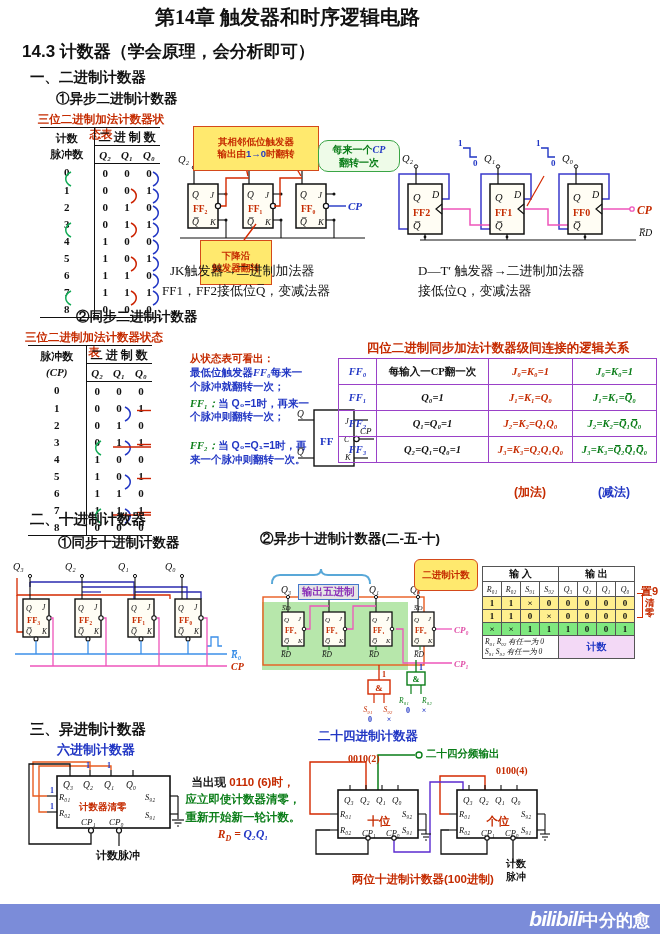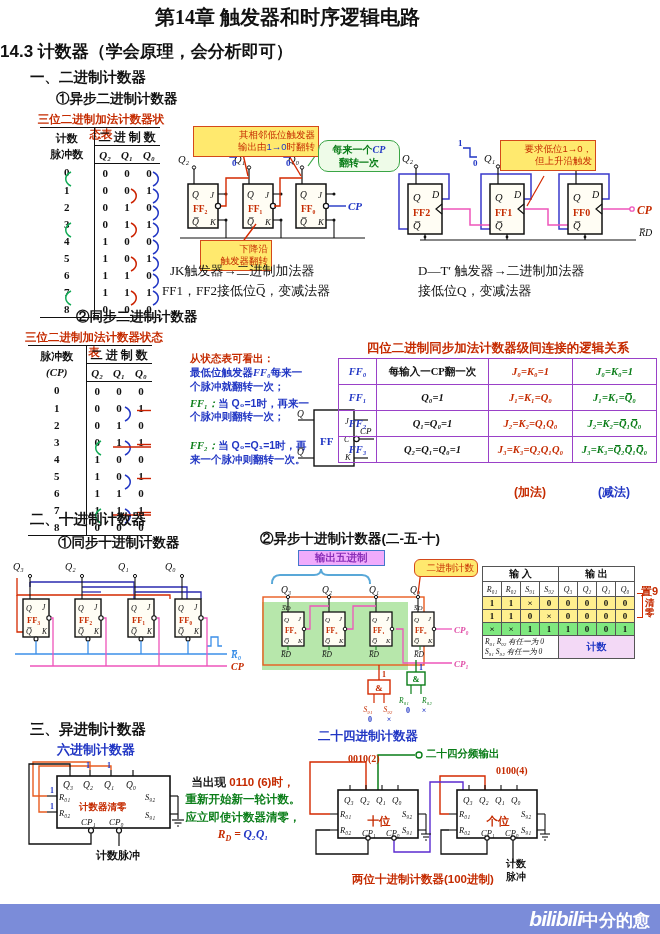--- a/index.html
+++ b/index.html
@@ -4,22 +4,22 @@
 <style>
 html,body{margin:0;padding:0;background:#e8e8e8}
 #page{position:relative;width:660px;height:934px;background:#ffffff;overflow:hidden;
       font-family:"Liberation Sans",sans-serif;color:#111}
 .abs{position:absolute}
 .b{font-weight:bold}
 .serif{font-family:"Liberation Serif",serif}
 .it{font-style:italic}
 .red{color:#c52b00}.blue{color:#2136c4}.green{color:#0a7d18}
 .center{text-align:center}
-.callout-y{background:#ffe96e;border:1.6px solid #d4491a;text-align:right;font-weight:normal;
-           color:#c52b00;line-height:1.3;padding:2px 3px;font-size:9.5px}
+.callout-y{background:#ffe96e;border:1.6px solid #d4491a;text-align:center;font-weight:bold;
+           color:#c52b00;line-height:1.3;padding:9px 3px;font-size:9.5px}
 .callout-g{background:#eefbe8;border:1.6px solid #3aa545;border-radius:10px;text-align:center;
            font-weight:bold;color:#0a7d18;line-height:1.3;padding:2px 4px;font-size:10px}
 .caption{font-family:"Liberation Serif",serif;font-size:13px;color:#111}
 
 .state-table{border-collapse:collapse;font-family:"Liberation Serif",serif;border-top:1.6px solid #111;border-bottom:1.6px solid #111}
 .state-table td{text-align:center;font-weight:bold;font-size:11px;height:17px;line-height:16px;padding:0 2px}
 .state-table .pulse-col{border-right:1.6px solid #111}
 .state-table .hdr{border-bottom:1.3px solid #111}
 .state-table .qh{font-style:italic;font-size:11px}
 
@@ -47,21 +47,21 @@
 #footer-bar .wm{position:absolute;right:10px;top:0;height:30px;line-height:30px;color:#fff;white-space:nowrap}
 #footer-bar .brand{font-weight:bold;font-style:italic;font-size:21px;letter-spacing:-1px}
 #footer-bar .tail{font-weight:bold;font-size:17px}
 </style>
 </head>
 <body>
 
 <div id="page">
 
   <div class="abs serif b center" style="left:0;top:4px;width:575px;font-size:20px">第14章  触发器和时序逻辑电路</div>
-  <div class="abs b" style="left:0;top:40px;font-size:17px">14.3  计数器（学会原理，会分析即可）</div>
+  <div class="abs b" style="left:22px;top:40px;font-size:17px">14.3  计数器（学会原理，会分析即可）</div>
   <div class="abs b" style="left:30px;top:68px;font-size:14.5px">一、二进制计数器</div>
   <div class="abs b" style="left:56px;top:90px;font-size:13.5px">①异步二进制计数器</div>
 
   <div class="abs red b center" style="left:34px;top:112px;width:134px;font-size:11.5px">三位二进制加法计数器状态表</div>
   <table class="state-table abs" style="left:40px;top:127px">
     <colgroup>
         <col style="width:54px">
         <col style="width:22px">
         <col style="width:22px">
         <col style="width:22px">
@@ -317,24 +317,20 @@
     <g>
       <text x="62" y="24" font-size="9" font-weight="bold" class="f-blue">1</text>
       <path d="M67,26 h7 v9 h7" fill="none" stroke="#2136c4" stroke-width="1.4"></path>
       <text x="77" y="44" font-size="9" font-weight="bold" class="f-blue">0</text>
       <text x="140" y="24" font-size="9" font-weight="bold" class="f-blue">1</text>
       <path d="M145,26 h7 v9 h7" fill="none" stroke="#2136c4" stroke-width="1.4"></path>
       <text x="155" y="44" font-size="9" font-weight="bold" class="f-blue">0</text>
     </g>
     <path d="M148,54 L131,84" stroke="#d42a00" stroke-width="1.2" fill="none"></path>
   </svg>
-  <div class="abs callout-y" style="left:500px;top:140px;width:88px">
-    <div>要求低位1→0，</div>
-    <div>但上升沿触发</div>
-  </div>
   <div class="abs caption" style="left:418px;top:262px">D—T′ 触发器→二进制加法器</div>
   <div class="abs caption" style="left:418px;top:282px">接低位Q，变减法器</div>
 
   <div class="abs b" style="left:76px;top:308px;font-size:13.5px">②同步二进制计数器</div>
   <div class="abs red b center" style="left:22px;top:330px;width:144px;font-size:11.5px">三位二进制加法计数器状态表</div>
   <table class="state-table abs" style="left:28px;top:345px">
     <colgroup>
         <col style="width:58px">
         <col style="width:22px">
         <col style="width:22px">
@@ -684,21 +680,21 @@
       <text x="158" y="132" font-size="8.5" font-weight="bold" text-anchor="middle" class="f-green">&amp;</text>
       <line x1="153" y1="135" x2="153" y2="144" stroke="#0a7d18" stroke-width="1.2"></line>
       <line x1="163" y1="135" x2="163" y2="144" stroke="#0a7d18" stroke-width="1.2"></line>
       <text x="146" y="153" font-size="7.5" text-anchor="middle" class="sti f-green">R₀₁</text>
       <text x="169" y="153" font-size="7.5" text-anchor="middle" class="sti f-green">R₀₂</text>
       <text x="150" y="163" font-size="8" font-weight="bold" text-anchor="middle" class="f-blue">0</text>
       <text x="166" y="163" font-size="8" font-weight="bold" text-anchor="middle" class="f-blue">×</text>
     </g>
     <path d="M163,20 L160,44" stroke="#d42a00" stroke-width="1.2" fill="none"></path>
   </svg>
-  <div class="abs b" style="left:298px;top:550px;font-size:10.5px;color:#8a2fb8;background:#f0abfc;border:1.3px solid #4477cc;padding:0 16px">输出五进制</div>
+  <div class="abs b" style="left:298px;top:584px;font-size:10.5px;color:#8a2fb8;background:#e5e5e5;border:1.3px solid #4477cc;padding:0 3px">输出五进制</div>
   <div class="abs callout-y" style="left:414px;top:559px;width:56px;border-radius:6px">二进制计数</div>
 
   <table class="io-table abs" style="left:482px;top:566px;width:152px">
     <colgroup>
         <col span="8" style="width:19px">
       </colgroup>
     <tbody>
         <tr>
           <td class="hd" colspan="4">输  入</td>
         <td class="hd osep" colspan="4">输  出</td>
@@ -800,22 +796,22 @@
       <text x="61" y="12">1</text>
         <text x="82" y="12">1</text>
       <text x="25" y="37">1</text>
         <text x="25" y="53">1</text>
     </g>
   </svg>
   <div class="abs b" style="left:96px;top:848px;font-size:11px">计数脉冲</div>
 
   <div class="abs b center" style="left:168px;top:774px;width:150px;font-size:11.5px;line-height:1.5">
     <div><span>当出现 </span><span class="red">0110 (6)</span><span class="red">时，</span></div>
+    <div class="green">应立即使计数器清零，</div>
     <div class="green">重新开始新一轮计数。</div>
-    <div class="green">应立即使计数器清零，</div>
     <div class="serif it">
       <span class="red">R</span><sub class="red" style="font-size:8px">D</sub><span class="red"> = </span><span class="blue">Q₂Q₁</span>
     </div>
   </div>
 
   <div class="abs blue b" style="left:318px;top:728px;font-size:12.5px">二十四进制计数器</div>
   <div class="abs green b" style="left:426px;top:747px;font-size:10.5px">二十四分频输出</div>
   <svg class="abs" style="left:300px;top:742px" width="355" height="150" viewBox="0 0 355 150">
     <g fill="none" stroke="#0a7d18" stroke-width="1.5">
       <path d="M78,48 V13 H115"></path>

